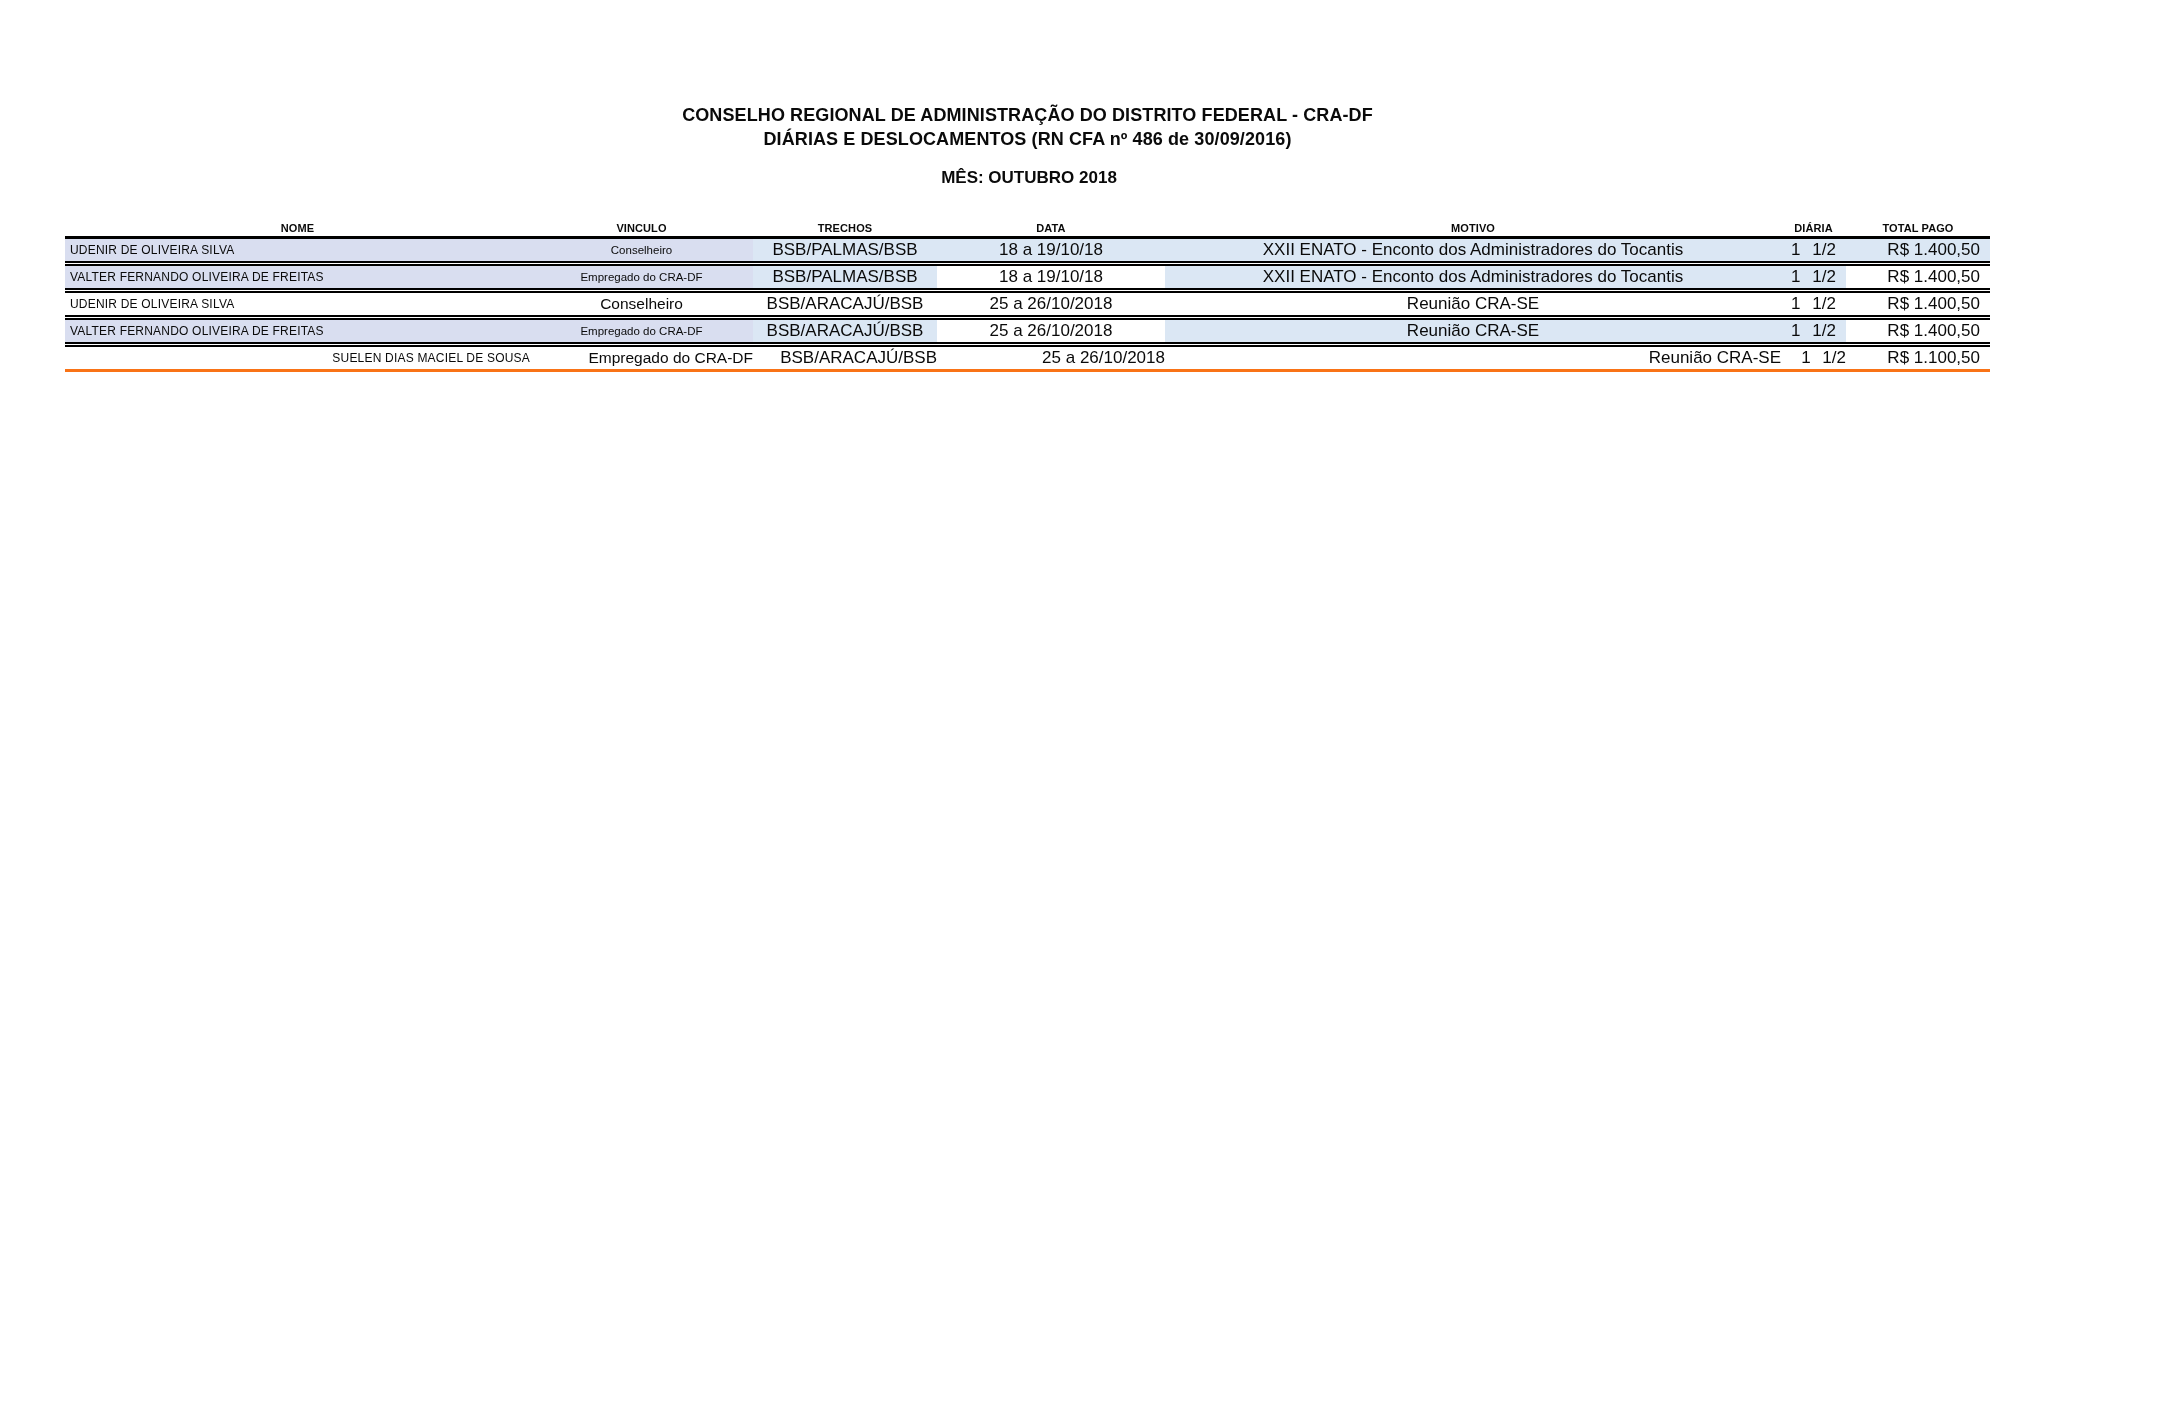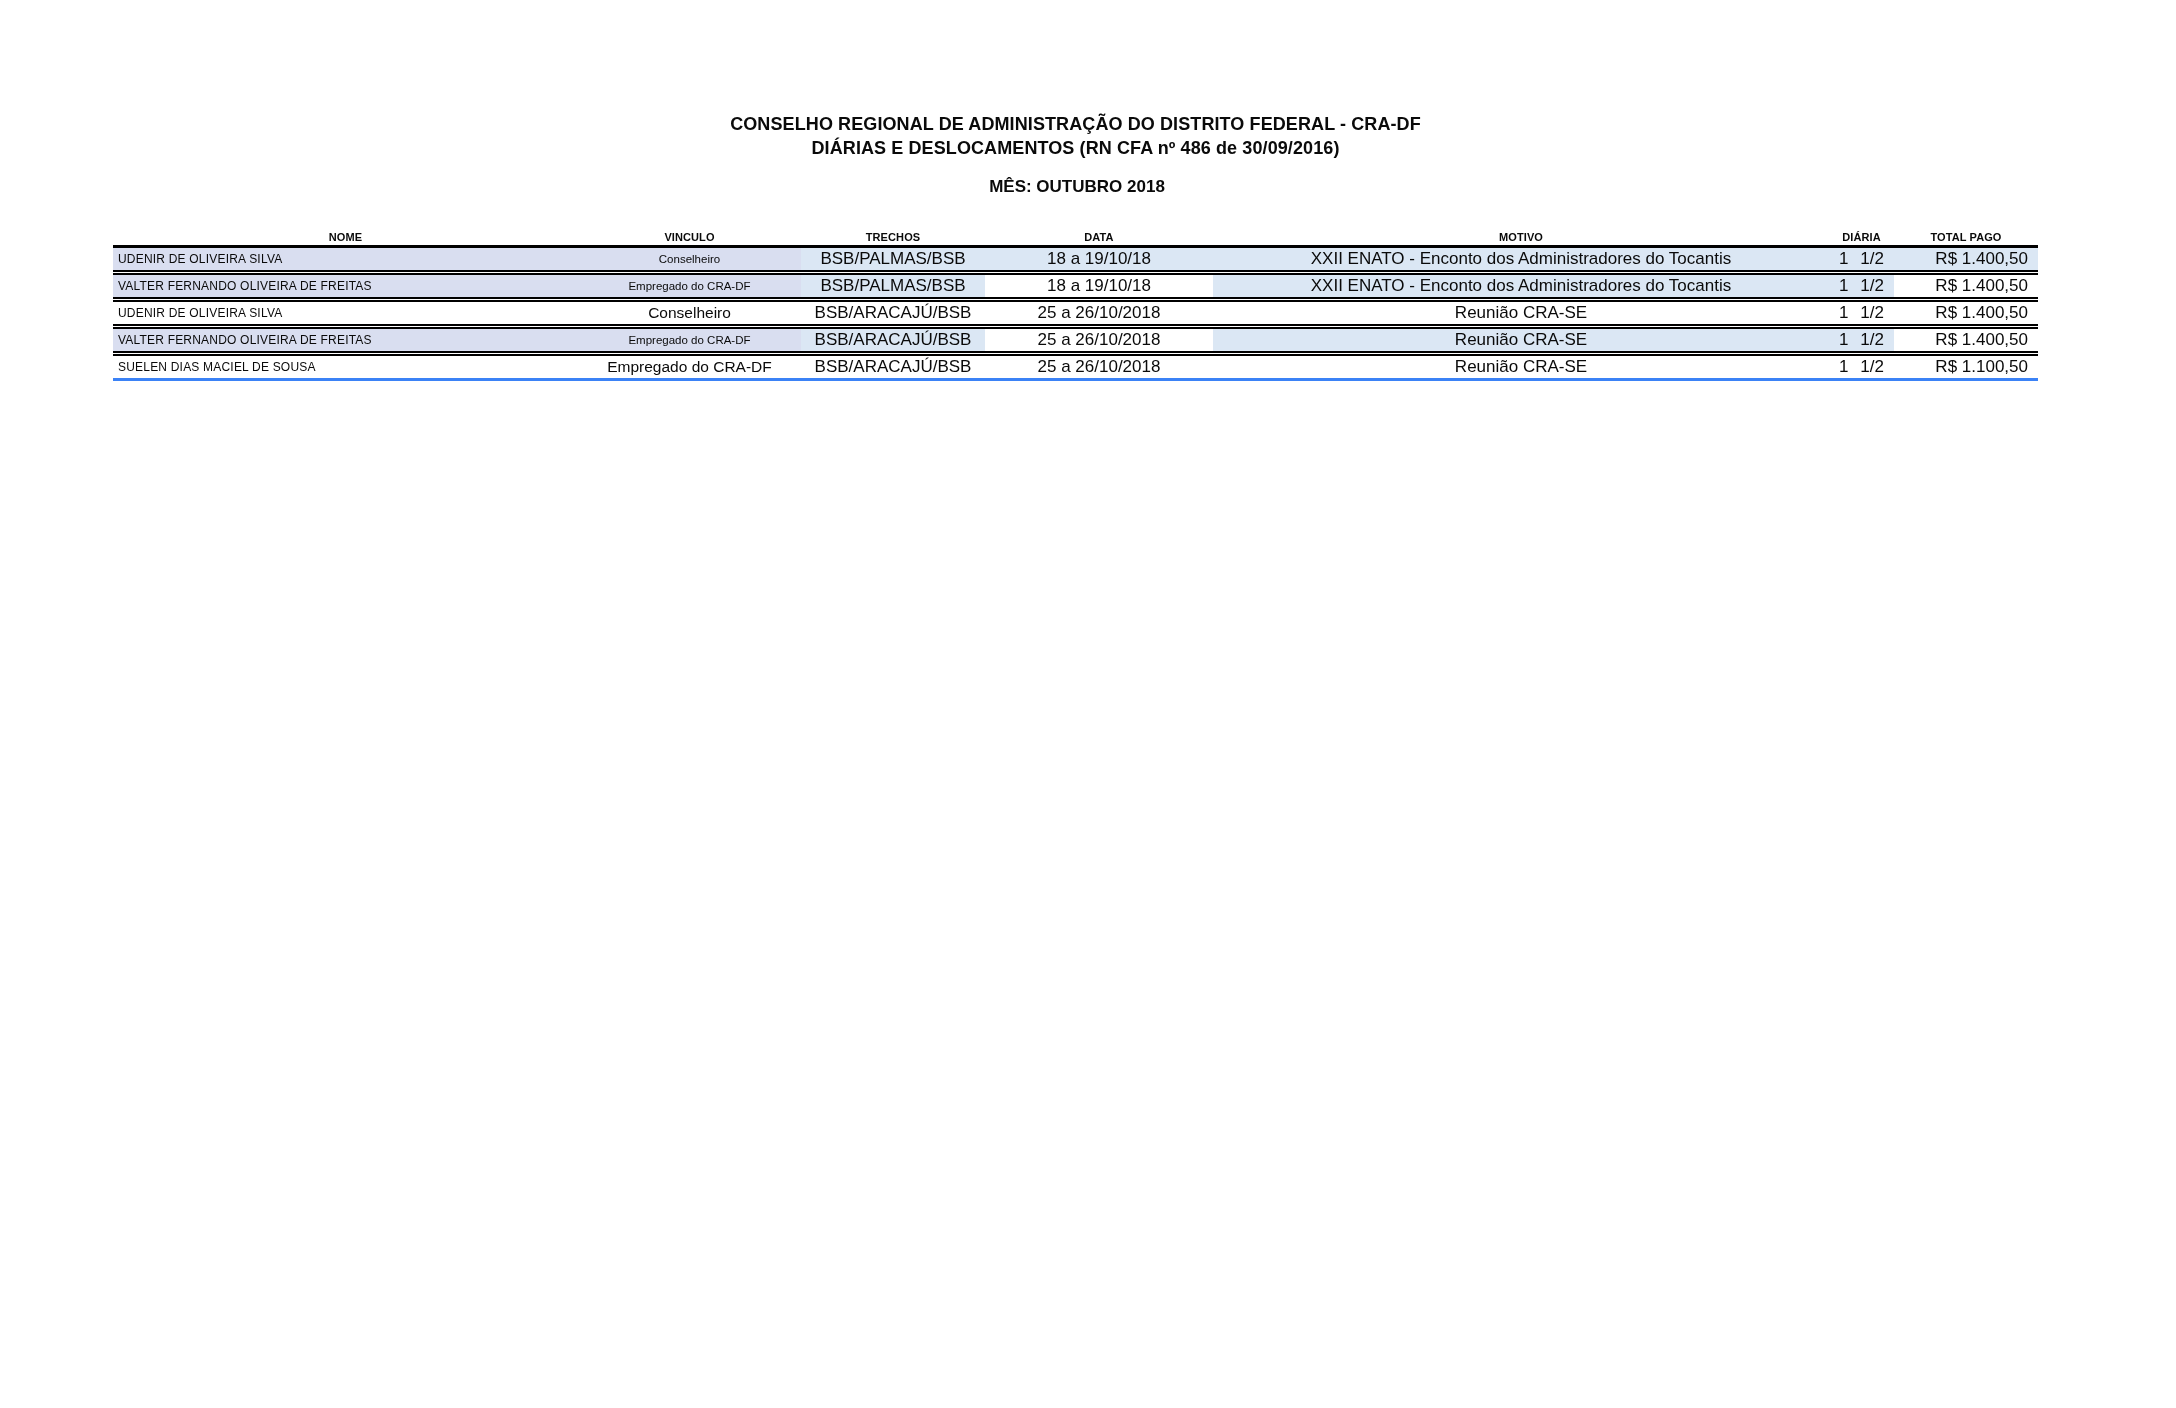--- a/index.html
+++ b/index.html
@@ -11,23 +11,22 @@
     width: 2176px;
     height: 1408px;
     position: relative;
     font-family: "Liberation Sans", sans-serif;
     color: #0a0a0a;
     overflow: hidden;
   }
   .sheet {
     position: absolute;
     left: 65px;
-    top: 9px;
+    top: 0;
     width: 1925px;
-    margin-left: 48px;
   }
   .titles {
     margin-top: 103px;
     text-align: center;
     font-weight: bold;
     font-size: 18px;
     line-height: 24px;
     letter-spacing: 0.1px;
   }
   .month {
@@ -67,21 +66,22 @@
     height: 22px;
     font-size: 17px;
     text-align: center;
     vertical-align: middle;
     padding: 0;
     border-bottom: 5px double #000;
     white-space: nowrap;
     overflow: hidden;
   }
   tr:last-child td {
-    border-bottom: 3px solid #3b82f6;
+    border-bottom: 3px solid #f97316;
+    text-align: right;
   }
   td.nome-cell {
     text-align: left;
     padding-left: 5px;
     font-size: 12px;
     letter-spacing: 0.2px;
   }
   td.vinc-sm { font-size: 11.5px; }
   td.vinc-lg { font-size: 15.5px; }
   td.diaria-cell { word-spacing: 7px; }

